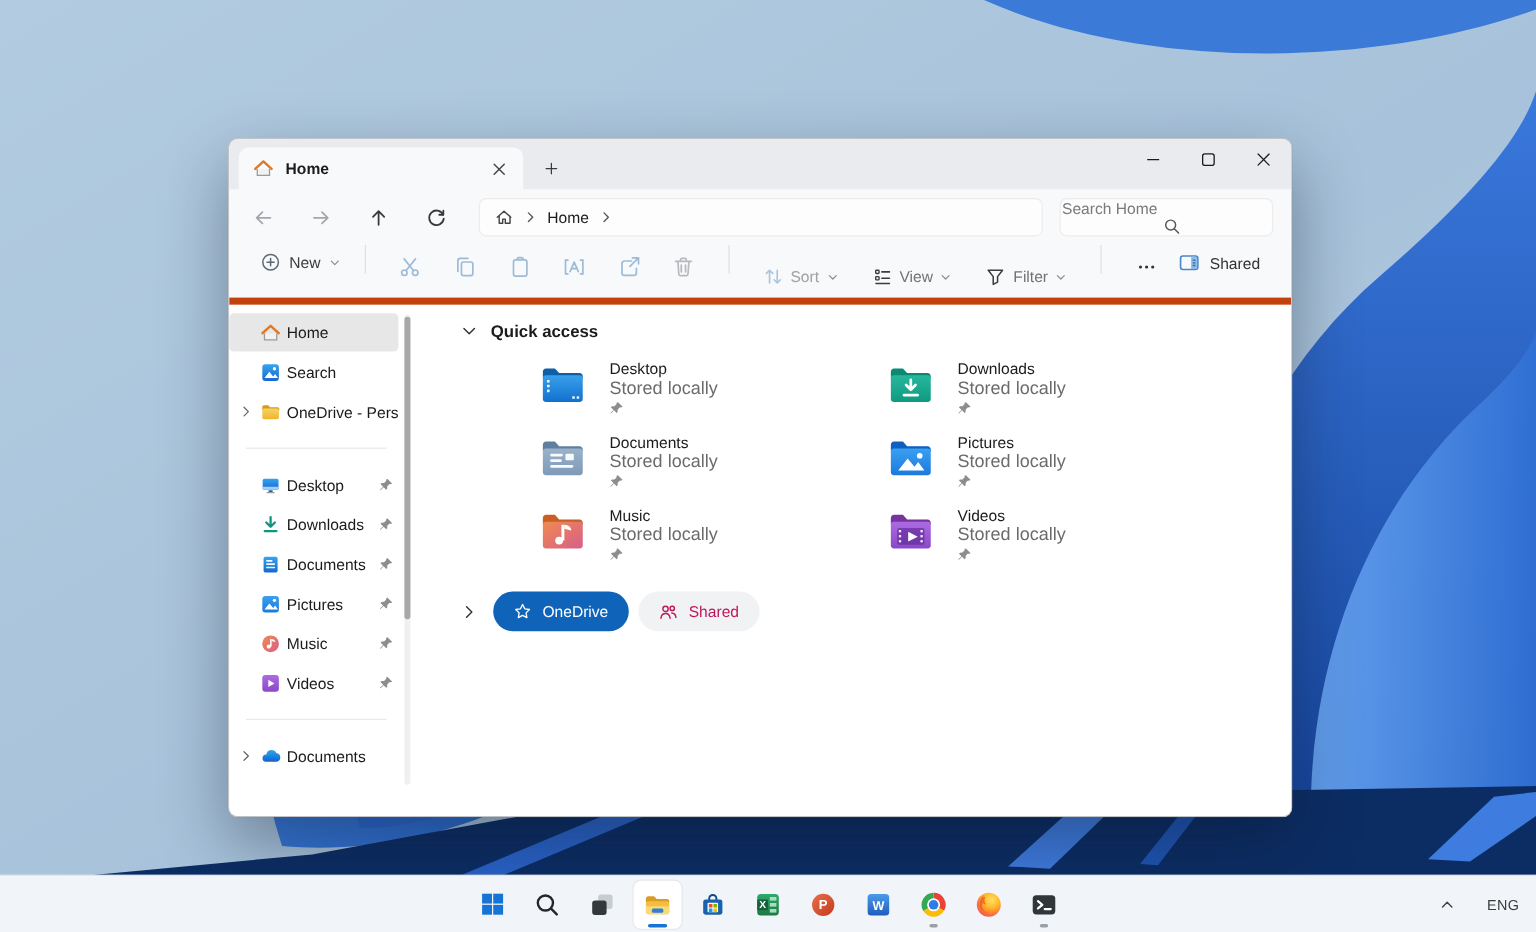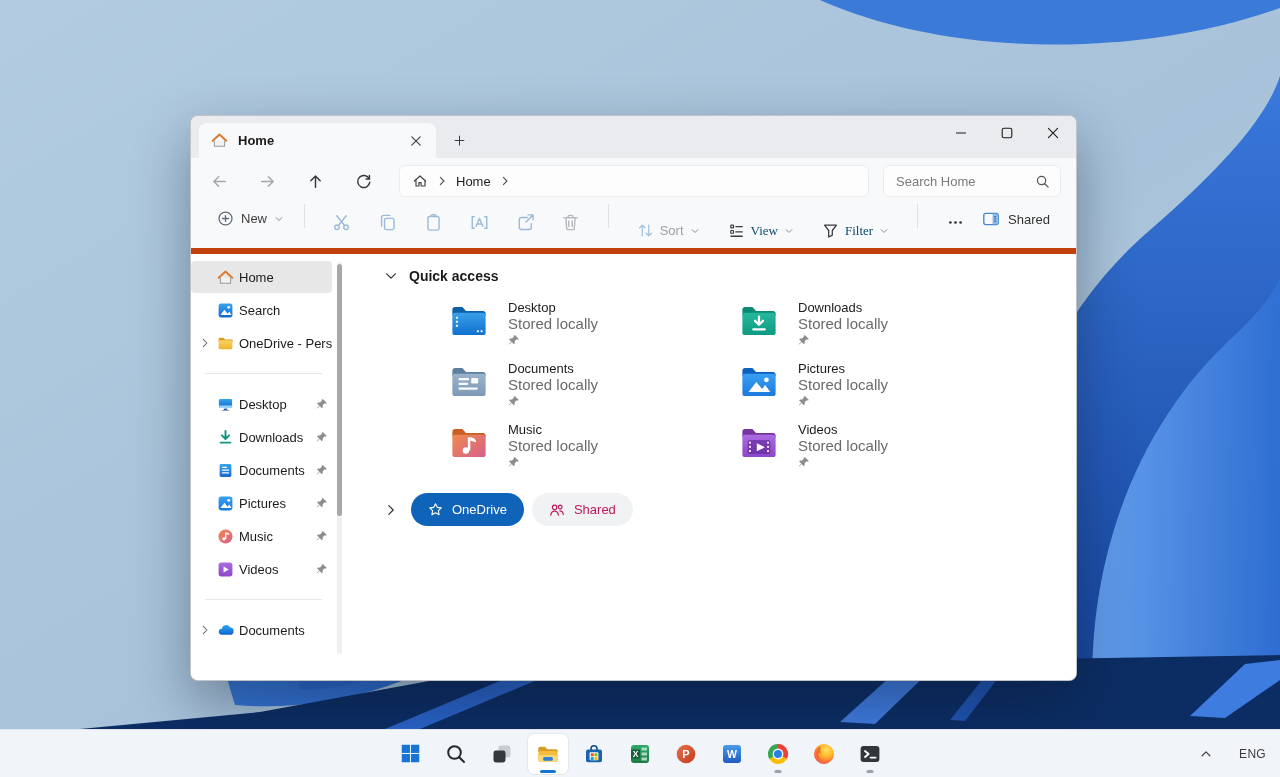--- a/index.html
+++ b/index.html
@@ -26,37 +26,37 @@
   .navbar { height:46px; background:#f8f9fa; display:flex; align-items:center; padding:0 15px 0 10px; flex:0 0 auto; }
   .nav-btn { width:36px; height:36px; margin-right:12px; border-radius:4px; display:flex; align-items:center; justify-content:center; }
   .nav-btn.disabled { color:#a3a6aa; }
   .nav-btn.enabled { color:#3a3a3a; }
   .addressbar { flex:1; height:32px; margin:0 14px 0 6px; background:#fdfdfe; border:1px solid #ececec; border-radius:6px;
     display:flex; align-items:center; padding:0 12px; color:#1b1b1b; }
   .crumb-ico { color:#444; display:flex; }
   .crumb-chev { color:#555; margin:0 8px; display:flex; }
   .crumb-text { font-size:13px; color:#1b1b1b; }
   .searchbox { width:178px; height:32px; background:#fdfdfe; border:1px solid #ececec; border-radius:6px;
-    display:flex; align-items:center; padding:0 10px 0 12px; }
+    display:flex; align-items:center; padding:0 10px 0 12px;flex-direction:column; }
   .searchbox input { flex:1; border:none; outline:none; background:transparent; font-size:13px; color:#333; font-family:"Liberation Sans",sans-serif; min-width:0; }
   .searchbox input::placeholder { color:#7a7a7a; }
   .search-ico { color:#555; display:flex; margin-left:6px; }
 
   
   .toolbar { height:50px; background:#f8f9fa; border-bottom:6px solid #c2410c; display:flex; align-items:flex-start; padding:0 18px 0 20px; flex:0 0 auto; }
   .tb-new { display:flex; align-items:center; gap:7px; color:#3c3c3c; font-size:13px; padding:6px 6px; border-radius:4px; }
   .tb-new .ico { color:#5d6a77; display:flex; }
   .tb-sep { width:1px; height:24px; background:#dfe0e2; margin:0 14px; }
   .tb-ico { width:44px; height:36px; display:flex; align-items:center; justify-content:center; border-radius:4px; margin:0 2px; }
   .c-paleblue { color:#9dbbd8; }
   .c-gray { color:#b6babf; }
   .tb-drop { display:flex; align-items:center; gap:6px; font-size:13px; padding:6px 8px; border-radius:4px; margin:12px 6px; }
   .tb-drop.disabled { color:#a0a0a0; }
   .tb-drop.disabled .ico { color:#a9c4e0; }
-  .tb-drop.enabled { color:#0c4a6e;font-family:Liberation Serif, serif; }
+  .tb-drop.enabled { color:#737373; }
   .tb-drop .chev { color:#8b8b8b; display:flex; }
   .tb-more { width:40px; height:36px; display:flex; align-items:center; justify-content:center; color:#333; border-radius:4px; margin-left:4px; }
   .tb-details { margin-left:auto; display:flex; align-items:center; gap:8px; font-size:13px; color:#333; padding:6px 8px; border-radius:4px; }
 
   
   .winbody { flex:1; display:flex; min-height:0; background:#fff; }
   .sidebar { width:155px; flex:0 0 auto; position:relative; padding-top:6px; }
   .side-item { height:32px; margin:1px 14px 1px 0; display:flex; align-items:center; padding-left:6px; border-radius:4px; position:relative; }
   .side-item.selected { background:#e7e7e7; }
   .side-chev { width:16px; display:flex; justify-content:center; color:#666; flex:0 0 auto; }

